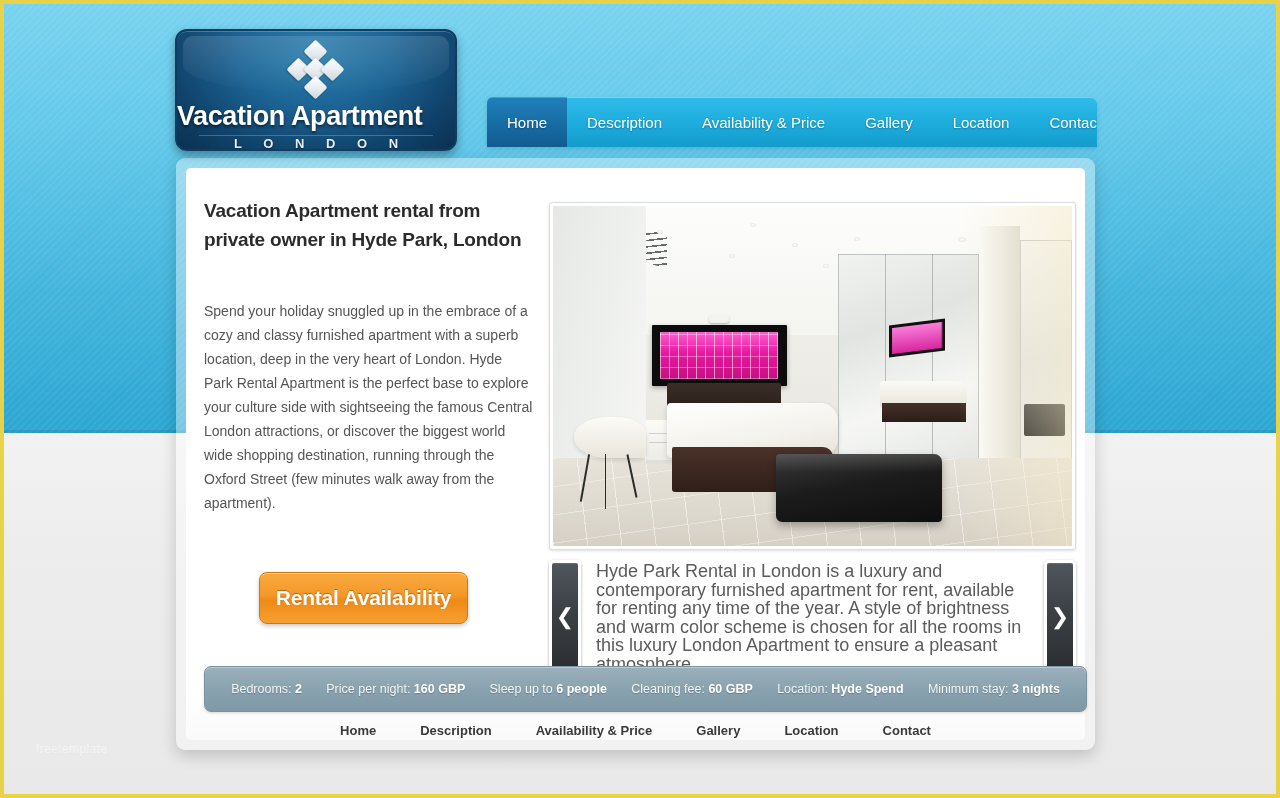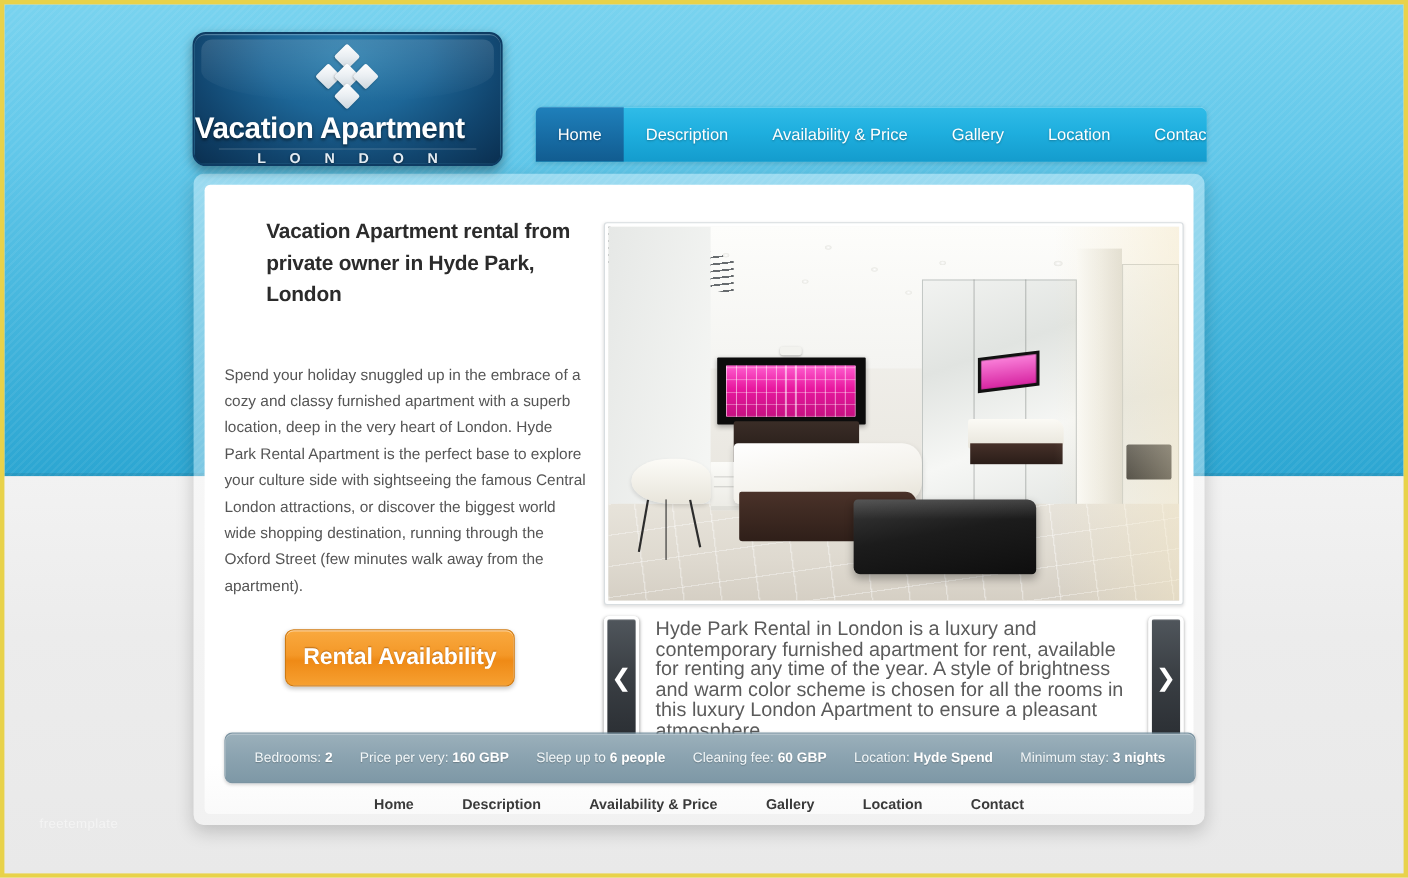--- a/index.html
+++ b/index.html
@@ -199,21 +199,20 @@
     left: 18px;
     top: 28px;
     width: 330px;
   }
   .headline {
     font-size: 19px;
     font-weight: bold;
     color: #2b2b2b;
     line-height: 29px;
     letter-spacing: -0.2px;
-    margin-left: 38px;
   }
   .body-copy {
     margin-top: 45px;
     font-size: 14px;
     color: #555555;
     line-height: 24px;
   }
 
   .cta {
     position: absolute;
@@ -527,21 +526,21 @@
       <div class="caption">Hyde Park Rental in London is a luxury and contemporary furnished apartment for rent, available for renting any time of the year. A style of brightness and warm color scheme is chosen for all the rooms in this luxury London Apartment to ensure a pleasant atmosphere.</div>
       <div class="arrow-btn">❯</div>
     </div>
 
     <div class="infobar">
       <div class="infoitem">
         <span>Bedrooms:</span>
         <b>2</b>
       </div>
       <div class="infoitem">
-        <span>Price per very:</span>
+        <span>Price per night:</span>
         <b>160 GBP</b>
       </div>
       <div class="infoitem">
         <span>Sleep up to</span>
         <b>6 people</b>
       </div>
       <div class="infoitem">
         <span>Cleaning fee:</span>
         <b>60 GBP</b>
       </div>

